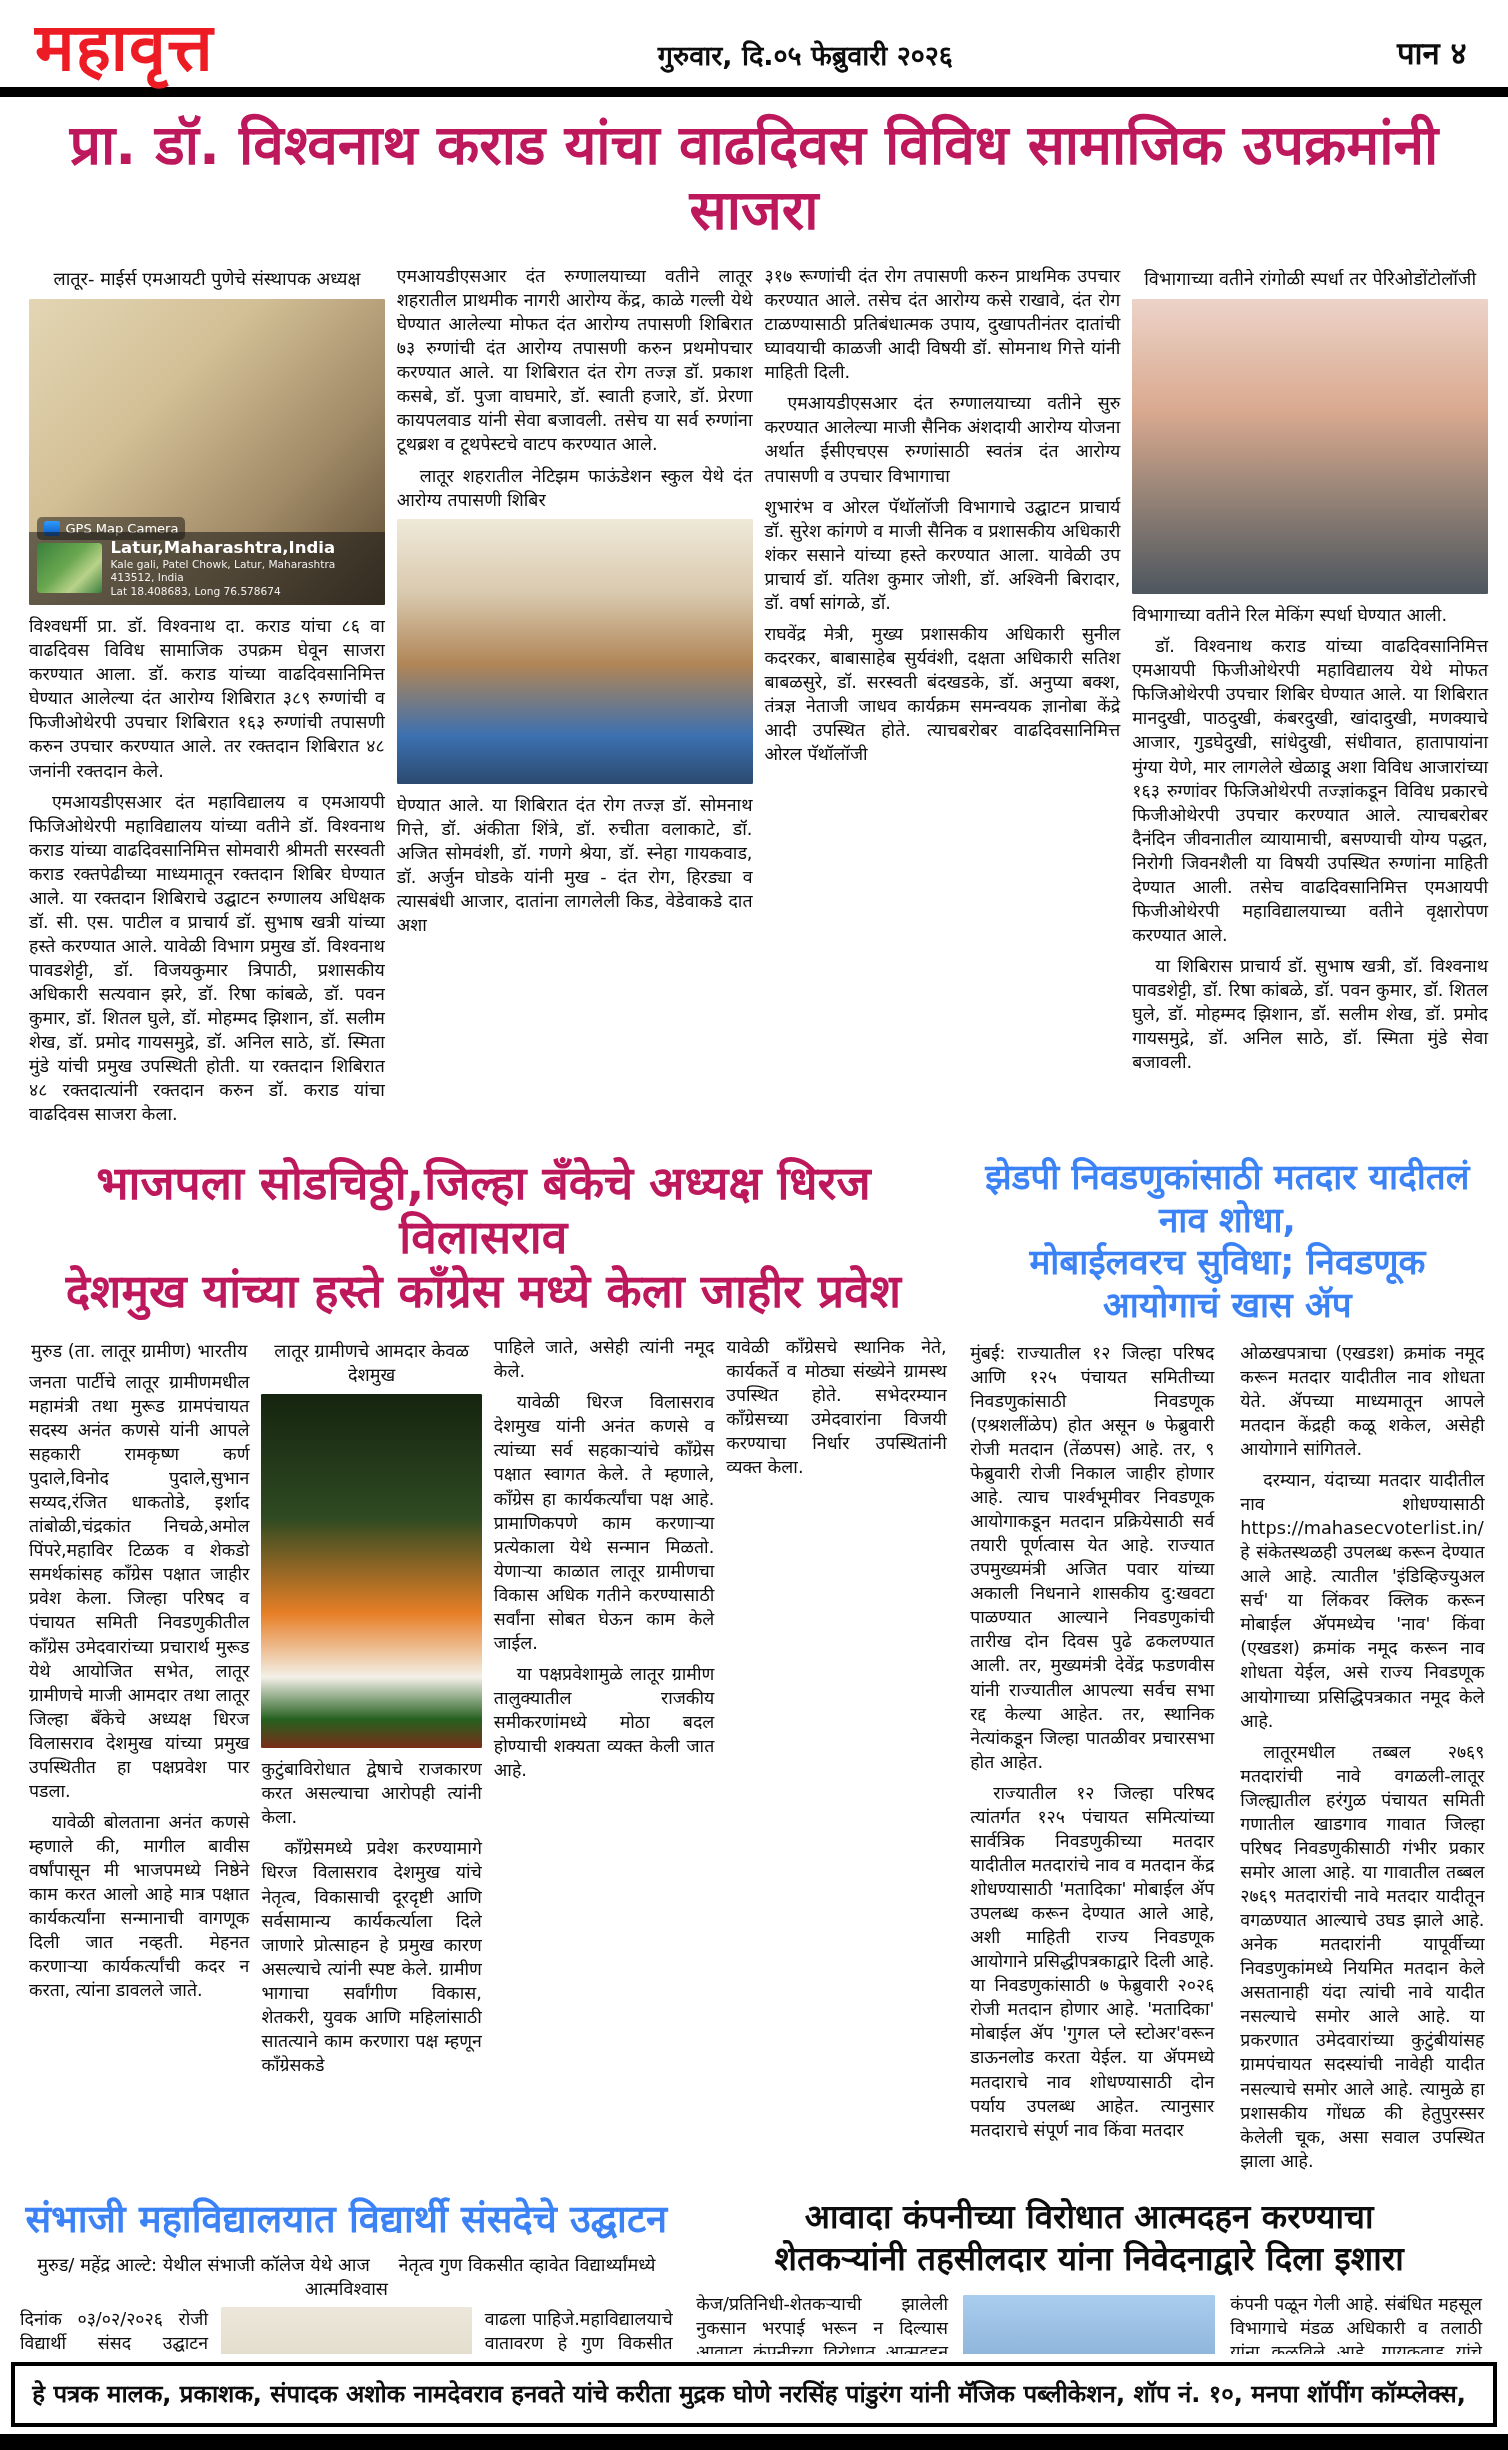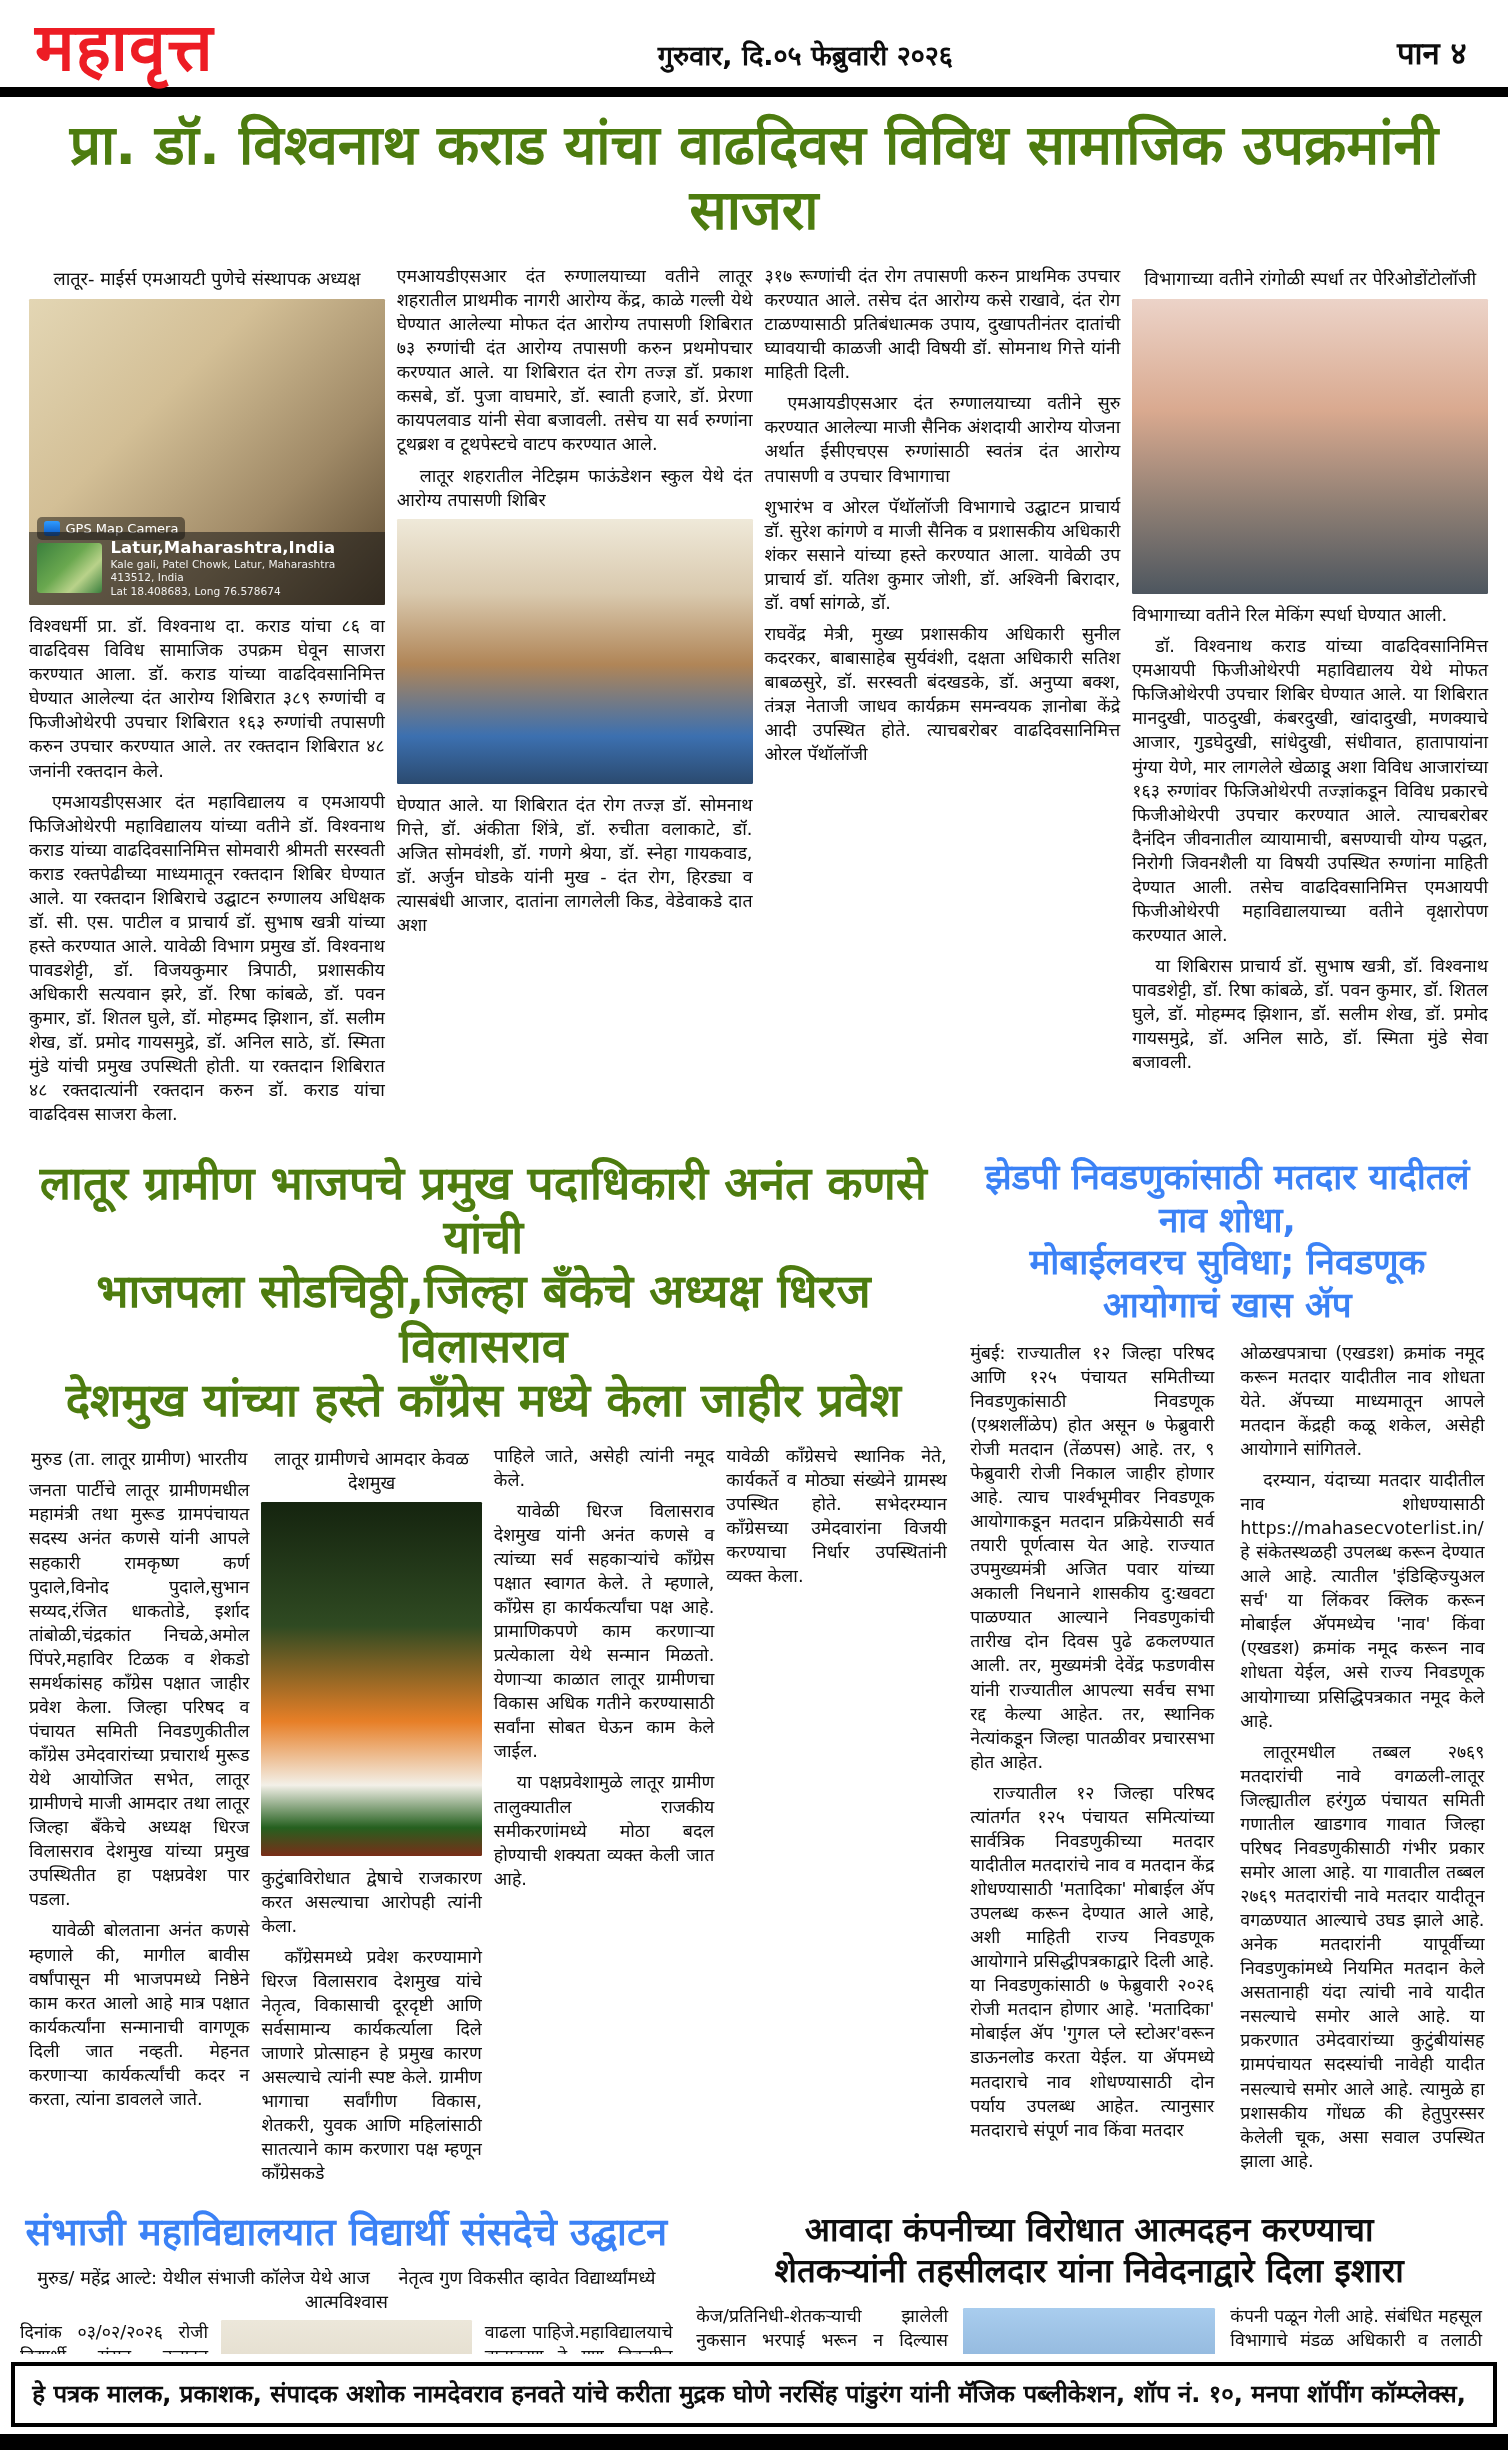--- a/index.html
+++ b/index.html
@@ -5,21 +5,21 @@
   html,body{margin:0;padding:0;background:#ffffff;}
   .page{position:relative;width:1508px;height:2450px;overflow:hidden;background:#fff;
         font-family:"DejaVu Sans","Liberation Sans",sans-serif;color:#0d0d0d;}
   
   .masthead-row{display:flex;align-items:flex-end;padding:15.3px 23.6px 5.9px 35px;}
   .masthead{font-size:66px;font-weight:800;color:#ed1c24;line-height:1;letter-spacing:1.2px;}
   .edition-date{flex:1;text-align:center;font-size:27px;font-weight:700;padding-bottom:8.3px;}
   .page-number{font-size:31px;font-weight:800;padding-bottom:8.3px;padding-right:17.7px;}
   .top-rule{height:9.4px;background:#000;}
   
-  .hl-magenta{color:#4d7c0f;font-weight:800;text-align:center;line-height:1.18;margin:0;}
+  .hl-magenta{color:#be185d;font-weight:800;text-align:center;line-height:1.18;margin:0;}
   .hl-red{color:#3b82f6;font-weight:800;text-align:center;line-height:1.22;margin:0;}
   .hl-black{color:#0d0d0d;font-weight:800;text-align:center;line-height:1.25;margin:0;}
   .art1-headline{font-size:55px;padding:16.5px 9.4px 17.7px;}
   
   .content{padding-bottom:147px;}
   .cols4{display:grid;grid-template-columns:repeat(4,1fr);gap:12px;padding:3.5px 20px 0;margin-left:9px;}
   .cols3{display:grid;grid-template-columns:repeat(3,1fr);gap:15.3px;padding:3.5px 5.9px 0;}
   .cols2{display:grid;grid-template-columns:repeat(2,1fr);gap:26px;padding:3.5px 3.5px 0;}
   .col p{font-size:17.7px;line-height:1.36;text-align:justify;margin:0 0 7px;}
   .col p.indent{text-indent:1.3em;}
@@ -121,21 +121,20 @@
           <p class="indent">डॉ. विश्वनाथ कराड यांच्या वाढदिवसानिमित्त एमआयपी फिजीओथेरपी महाविद्यालय येथे मोफत फिजिओथेरपी उपचार शिबिर घेण्यात आले. या शिबिरात मानदुखी, पाठदुखी, कंबरदुखी, खांदादुखी, मणक्याचे आजार, गुडघेदुखी, सांधेदुखी, संधीवात, हातापायांना मुंग्या येणे, मार लागलेले खेळाडू अशा विविध आजारांच्या १६३ रुग्णांवर फिजिओथेरपी तज्ज्ञांकडून विविध प्रकारचे फिजीओथेरपी उपचार करण्यात आले. त्याचबरोबर दैनंदिन जीवनातील व्यायामाची, बसण्याची योग्य पद्धत, निरोगी जिवनशैली या विषयी उपस्थित रुग्णांना माहिती देण्यात आली. तसेच वाढदिवसानिमित्त एमआयपी फिजीओथेरपी महाविद्यालयाच्या वतीने वृक्षारोपण करण्यात आले.</p>
           <p class="indent">या शिबिरास प्राचार्य डॉ. सुभाष खत्री, डॉ. विश्वनाथ पावडशेट्टी, डॉ. रिषा कांबळे, डॉ. पवन कुमार, डॉ. शितल घुले, डॉ. मोहम्मद झिशान, डॉ. सलीम शेख, डॉ. प्रमोद गायसमुद्रे, डॉ. अनिल साठे, डॉ. स्मिता मुंडे सेवा बजावली.</p>
         </div>
       </div>
     </section>
 
     <div class="row-b">
 
       <section class="bjp-article">
         <h2 class="hl-magenta bjp-headline">
-          <div>लातूर ग्रामीण भाजपचे प्रमुख पदाधिकारी अनंत कणसे यांची</div>
           <div>भाजपला सोडचिठ्ठी,जिल्हा बँकेचे अध्यक्ष धिरज विलासराव</div>
           <div>देशमुख यांच्या हस्ते काँग्रेस मध्ये केला जाहीर प्रवेश</div>
         </h2>
         <div class="cols4" style="padding:3.5px 0 0;">
           <div class="col">
             <div class="byline">मुरुड (ता. लातूर ग्रामीण)  भारतीय</div>
             <p>जनता पार्टीचे लातूर ग्रामीणमधील महामंत्री तथा मुरूड ग्रामपंचायत सदस्य अनंत कणसे यांनी आपले सहकारी रामकृष्ण कर्ण पुदाले,विनोद पुदाले,सुभान सय्यद,रंजित धाकतोडे, इर्शाद तांबोळी,चंद्रकांत निचळे,अमोल पिंपरे,महाविर टिळक  व शेकडो समर्थकांसह काँग्रेस पक्षात जाहीर प्रवेश केला. जिल्हा परिषद व पंचायत समिती निवडणुकीतील काँग्रेस उमेदवारांच्या प्रचारार्थ मुरूड येथे आयोजित सभेत, लातूर ग्रामीणचे माजी आमदार तथा लातूर जिल्हा बँकेचे अध्यक्ष धिरज विलासराव देशमुख यांच्या प्रमुख उपस्थितीत हा पक्षप्रवेश पार पडला.</p>
             <p class="indent">यावेळी बोलताना अनंत कणसे म्हणाले की, मागील बावीस वर्षांपासून मी भाजपमध्ये निष्ठेने काम करत आलो आहे मात्र पक्षात कार्यकर्त्यांना सन्मानाची वागणूक दिली जात नव्हती. मेहनत करणाऱ्या कार्यकर्त्यांची कदर न करता, त्यांना डावलले जाते.</p>
           </div>
           <div class="col">

